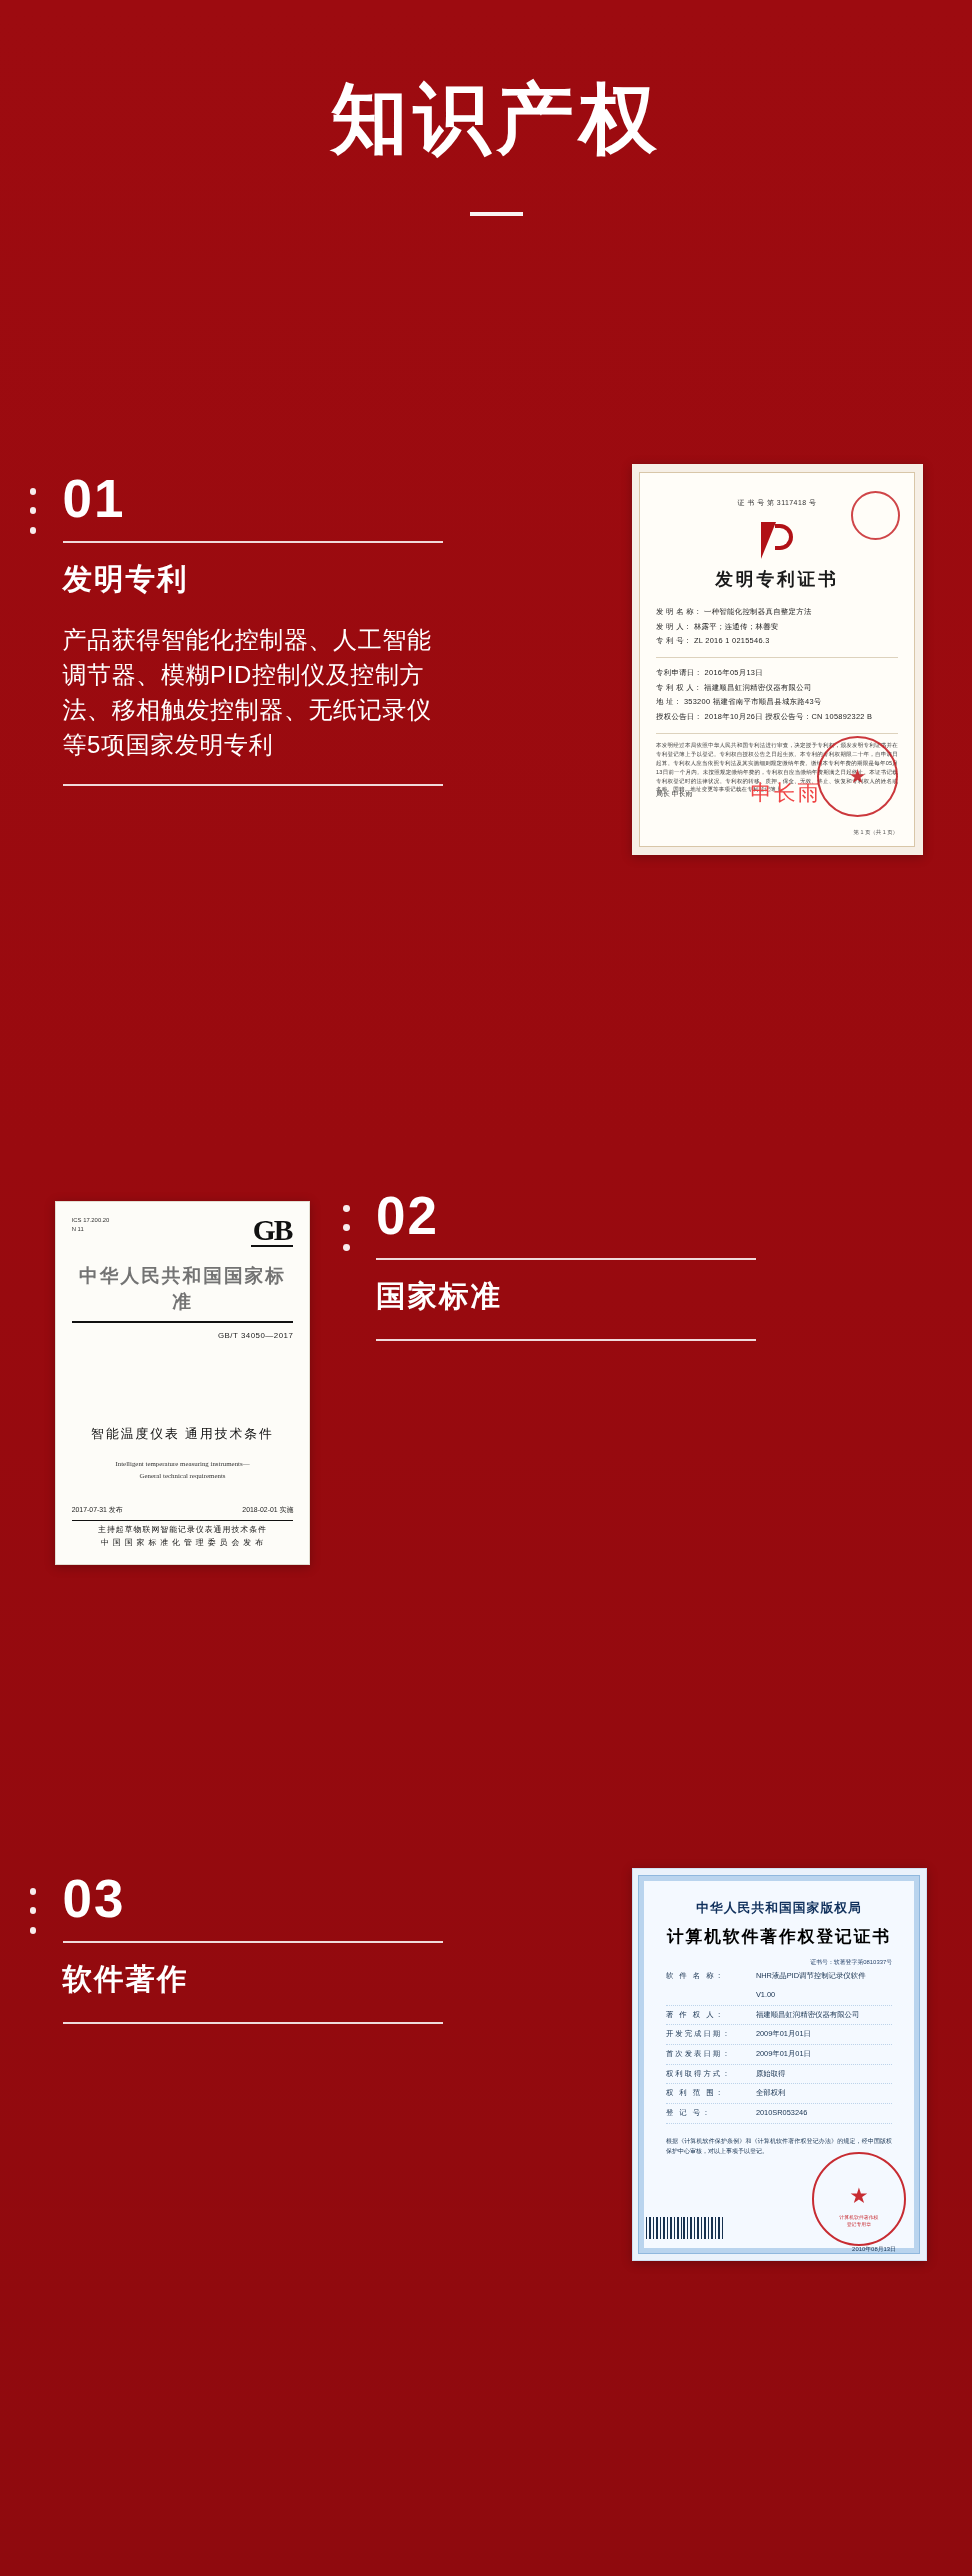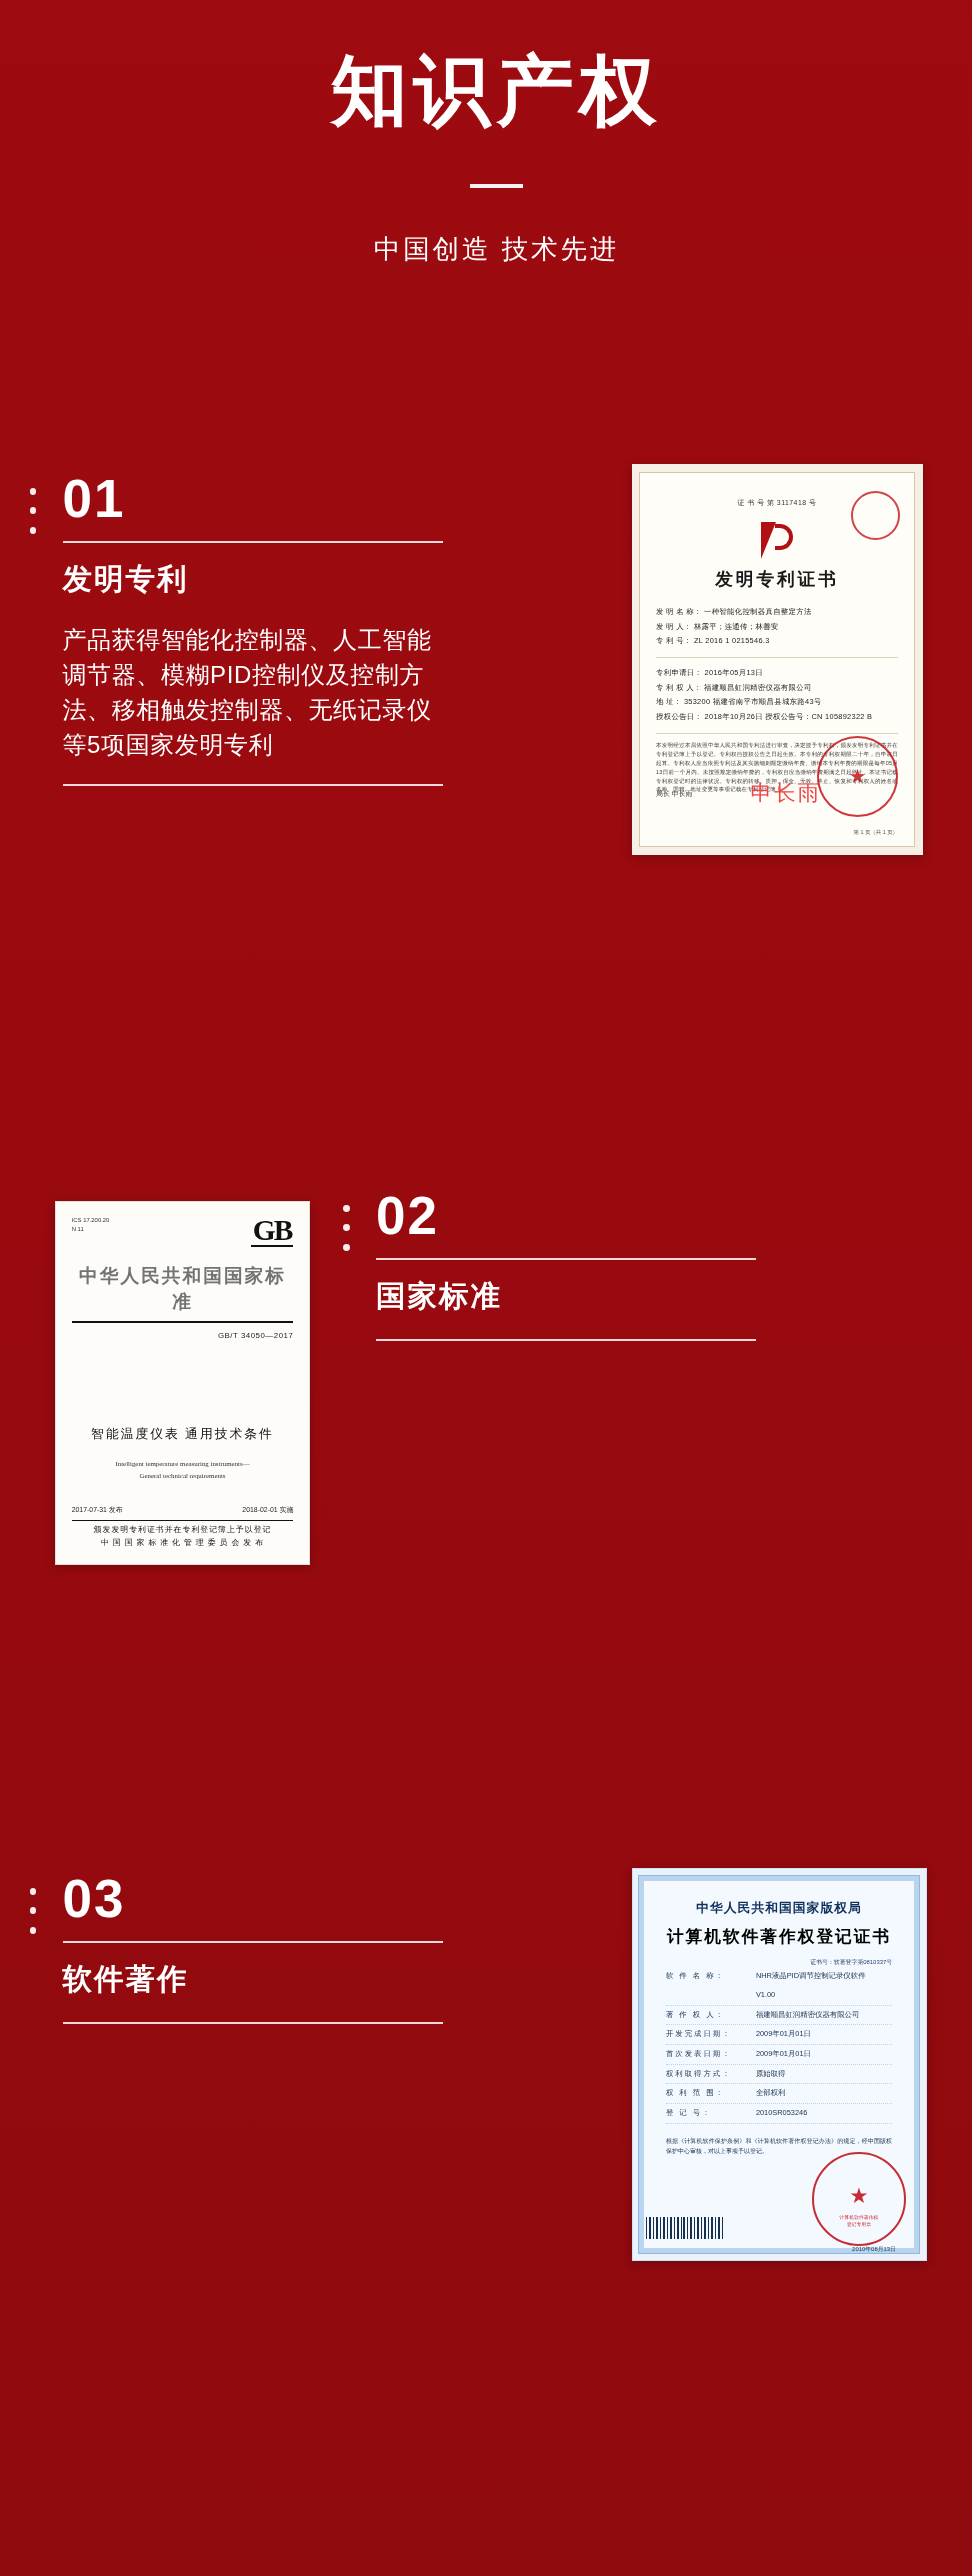--- a/index.html
+++ b/index.html
@@ -17,21 +17,21 @@
   }
   .page {
     position: relative;
     width: 973px;
     height: 2576px;
     background: linear-gradient(180deg, #9d0b10 0%, #990a0f 45%, #8f0a0e 100%);
   }
 
   
   .header {
-    padding-top: 52px;
+    padding-top: 80px;
     text-align: center;
     margin-left: 20px;
   }
   .main-title {
     font-size: 77px;
     font-weight: bold;
     letter-spacing: 5.9px;
     line-height: 1;
     color: #ffffff;
     margin: 0;
@@ -455,21 +455,20 @@
   }
 </style>
 </head>
 <body>
 
 <div class="page">
 
   <div class="header">
     <h1 class="main-title">知识产权</h1>
     <div class="divider-line"></div>
-    <div class="subtitle">中国创造  技术先进</div>
   </div>
 
   <div class="section sec-1">
     <div class="row">
       <div class="text-block">
         <div class="dots">
           <span></span>
             <span></span>
             <span></span>
         </div>
@@ -546,21 +545,21 @@
         </div>
         <div class="c2-bigtitle">中华人民共和国国家标准</div>
         <div class="c2-no">GB/T 34050—2017</div>
         <div class="c2-subject">智能温度仪表    通用技术条件</div>
         <div class="c2-en" style="white-space:pre-line;">Intelligent temperature measuring instruments—
 General technical requirements</div>
         <div class="c2-dates">
           <span>2017-07-31 发布</span>
           <span>2018-02-01 实施</span>
         </div>
-        <div class="c2-issuer" style="white-space:pre-line;">颁发发明专利证书并在专利登记簿上予以登记
+        <div class="c2-issuer" style="white-space:pre-line;">主持起草物联网智能记录仪表通用技术条件
 中 国 国 家 标 准 化 管 理 委 员 会        发  布</div>
       </div>
 
       <div class="text-block">
         <div class="dots">
           <span></span>
             <span></span>
             <span></span>
         </div>
         <div class="text-inner">

